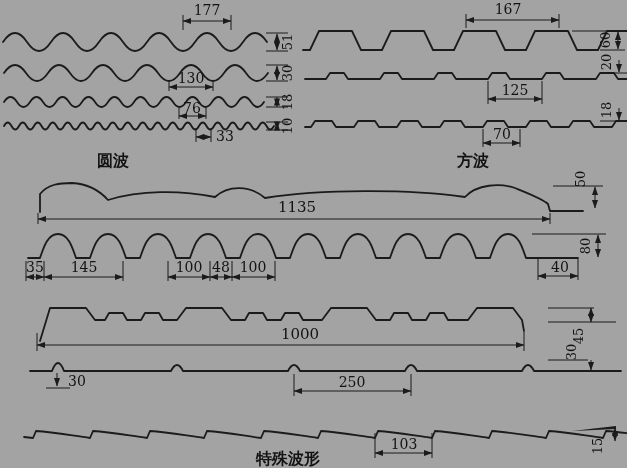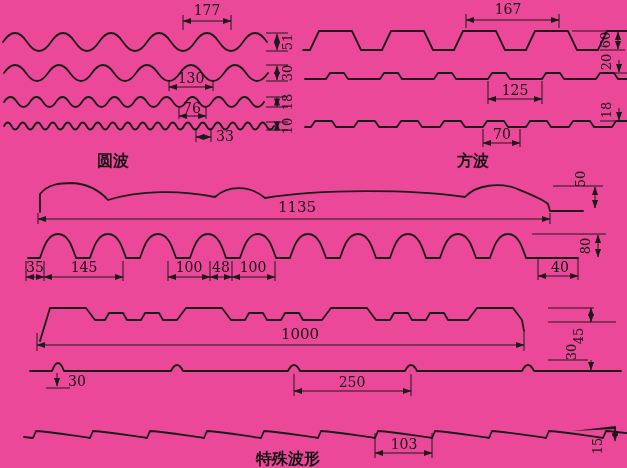--- a/index.html
+++ b/index.html
@@ -1,16 +1,16 @@
 <!DOCTYPE html>
 <html><head>
 <meta charset="utf-8">
 <style>
   html,body{margin:0;padding:0;background:#ffffff;}
-  .stage{width:627px;height:468px;position:relative;background:#ec4899;overflow:hidden;}
+  .stage{width:627px;height:468px;position:relative;background:#a3a3a3;overflow:hidden;}
   svg{display:block;}
   .profile{fill:none;stroke:#1b1b1b;stroke-width:1.8;stroke-linejoin:round;stroke-linecap:round;}
   .thin{fill:none;stroke:#1b1b1b;stroke-width:1;}
   text{fill:#131313;font-family:"DejaVu Serif", "Liberation Serif", serif;}
   .dim{font-size:14px;text-anchor:middle;}
   .dimbig{font-size:15px;text-anchor:middle;}
   .dimr{font-size:13px;text-anchor:middle;}
   .cjk{font-size:16px;font-weight:bold;text-anchor:middle;font-family:"DejaVu Sans", "Liberation Sans", sans-serif;}
 </style>
 </head>

